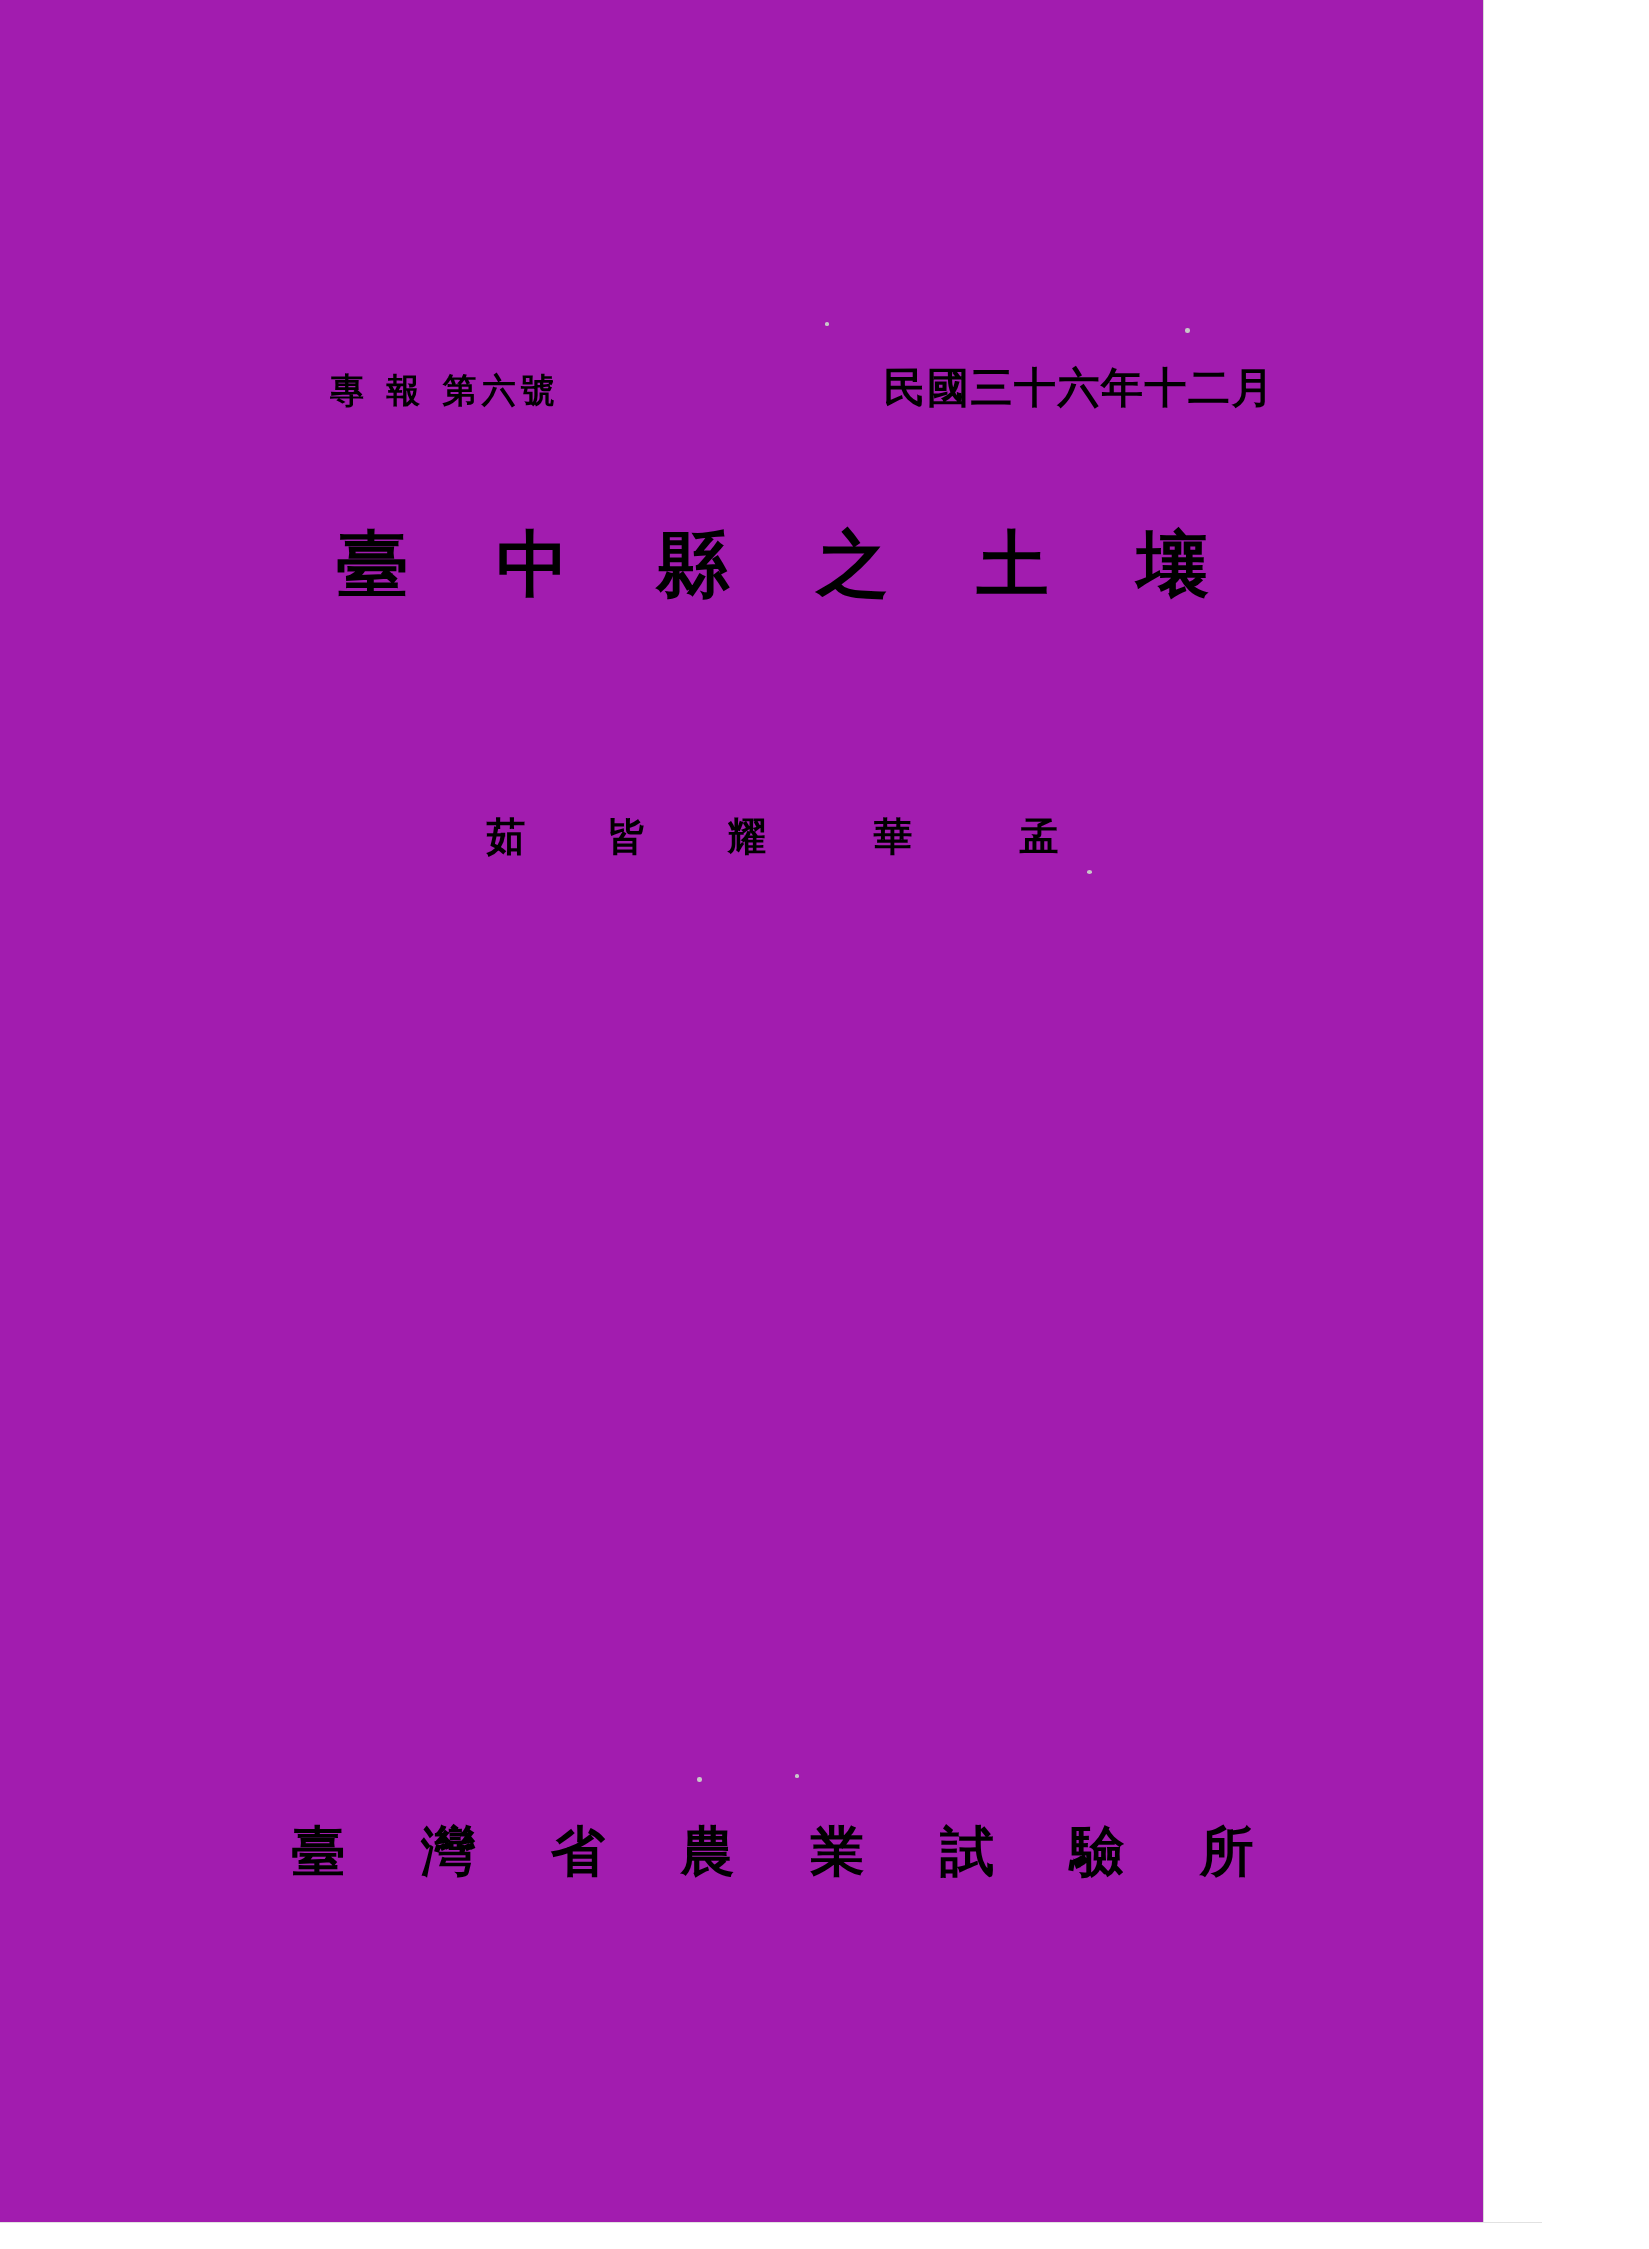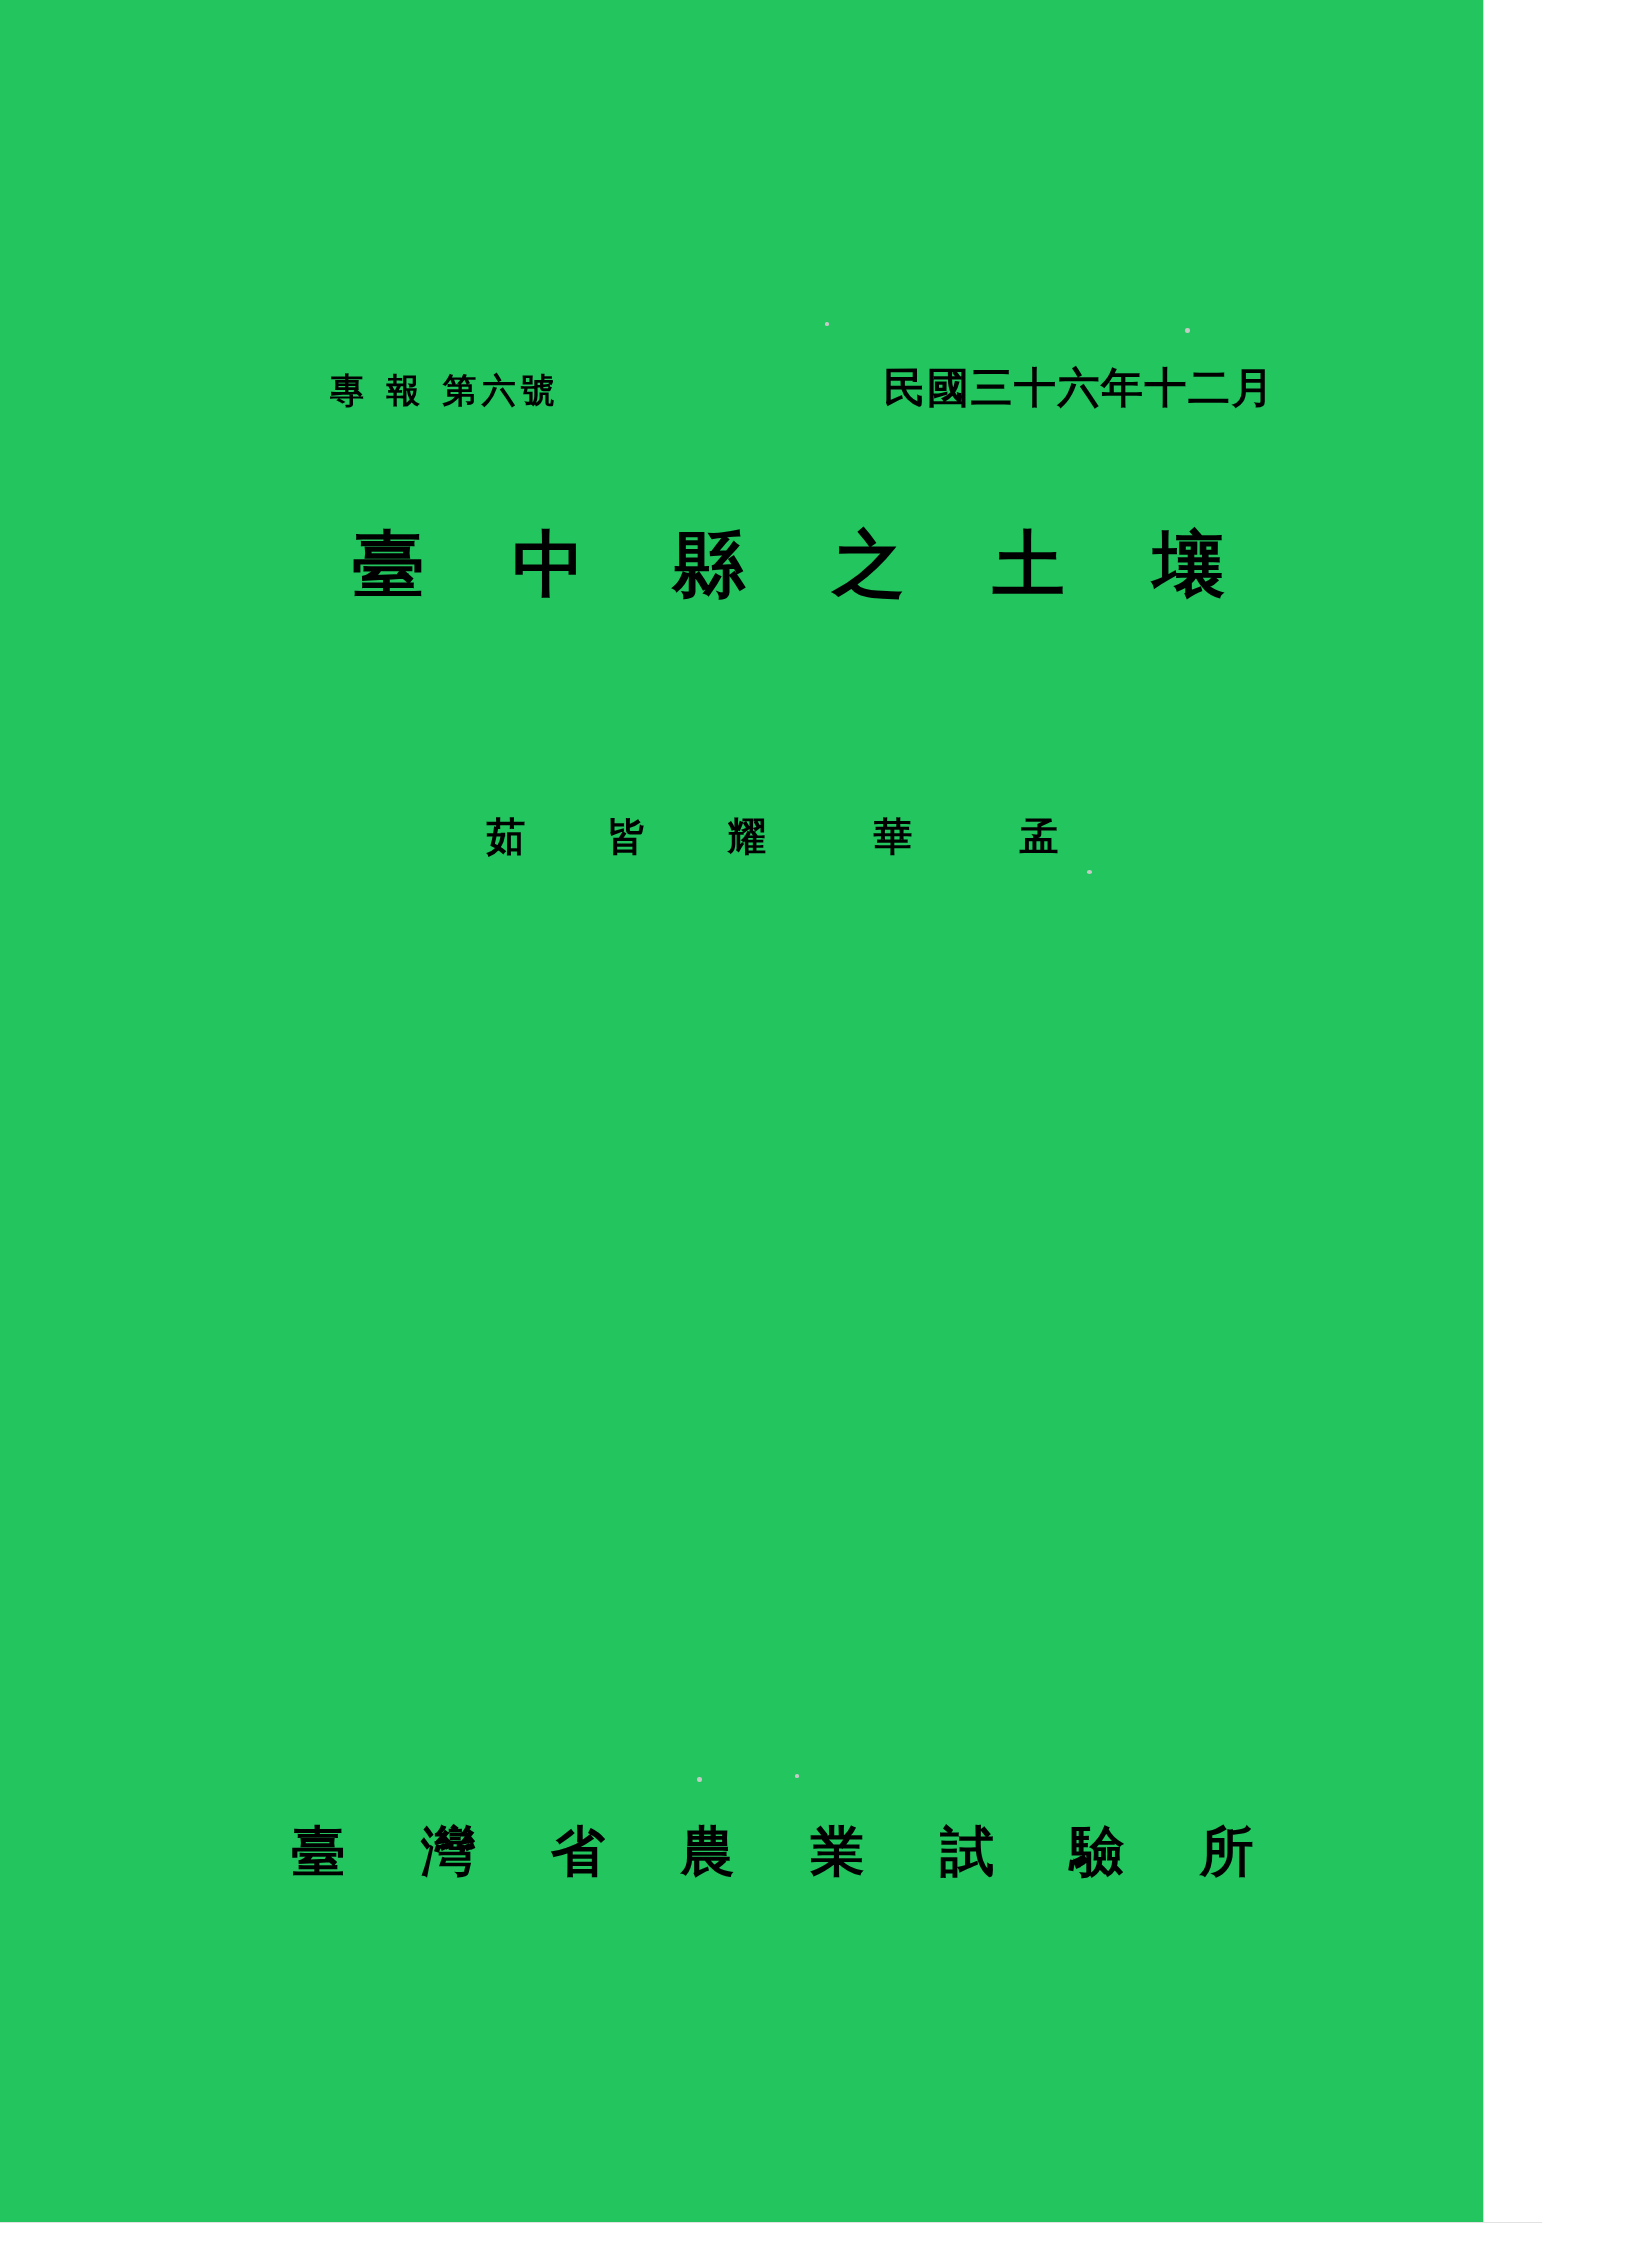--- a/index.html
+++ b/index.html
@@ -8,21 +8,21 @@
     background: #ffffff;
   }
   body {
     font-family: "DejaVu Serif", "Liberation Serif", serif;
     color: #000000;
   }
   .page {
     position: relative;
     width: 1542px;
     height: 2250px;
-    background: #22c55e;
+    background: #a21caf;
     overflow: hidden;
     box-sizing: border-box;
   }
   
   .scan-edge-right {
     position: absolute;
     top: 0;
     right: 0;
     width: 58px;
     height: 2250px;
@@ -75,21 +75,20 @@
     position: absolute;
     left: 0;
     top: 517px;
     width: 1545px;
     text-align: center;
     font-size: 72px;
     font-weight: 700;
     letter-spacing: 31.5px;
     text-indent: 31.5px;
     font-family: "DejaVu Serif", "Liberation Serif", serif;
-    padding-left: 16px;
   }
 
   .authors {
     position: absolute;
     left: 0;
     top: 810px;
     width: 1545px;
     text-align: center;
     font-size: 39px;
     font-weight: 700;

